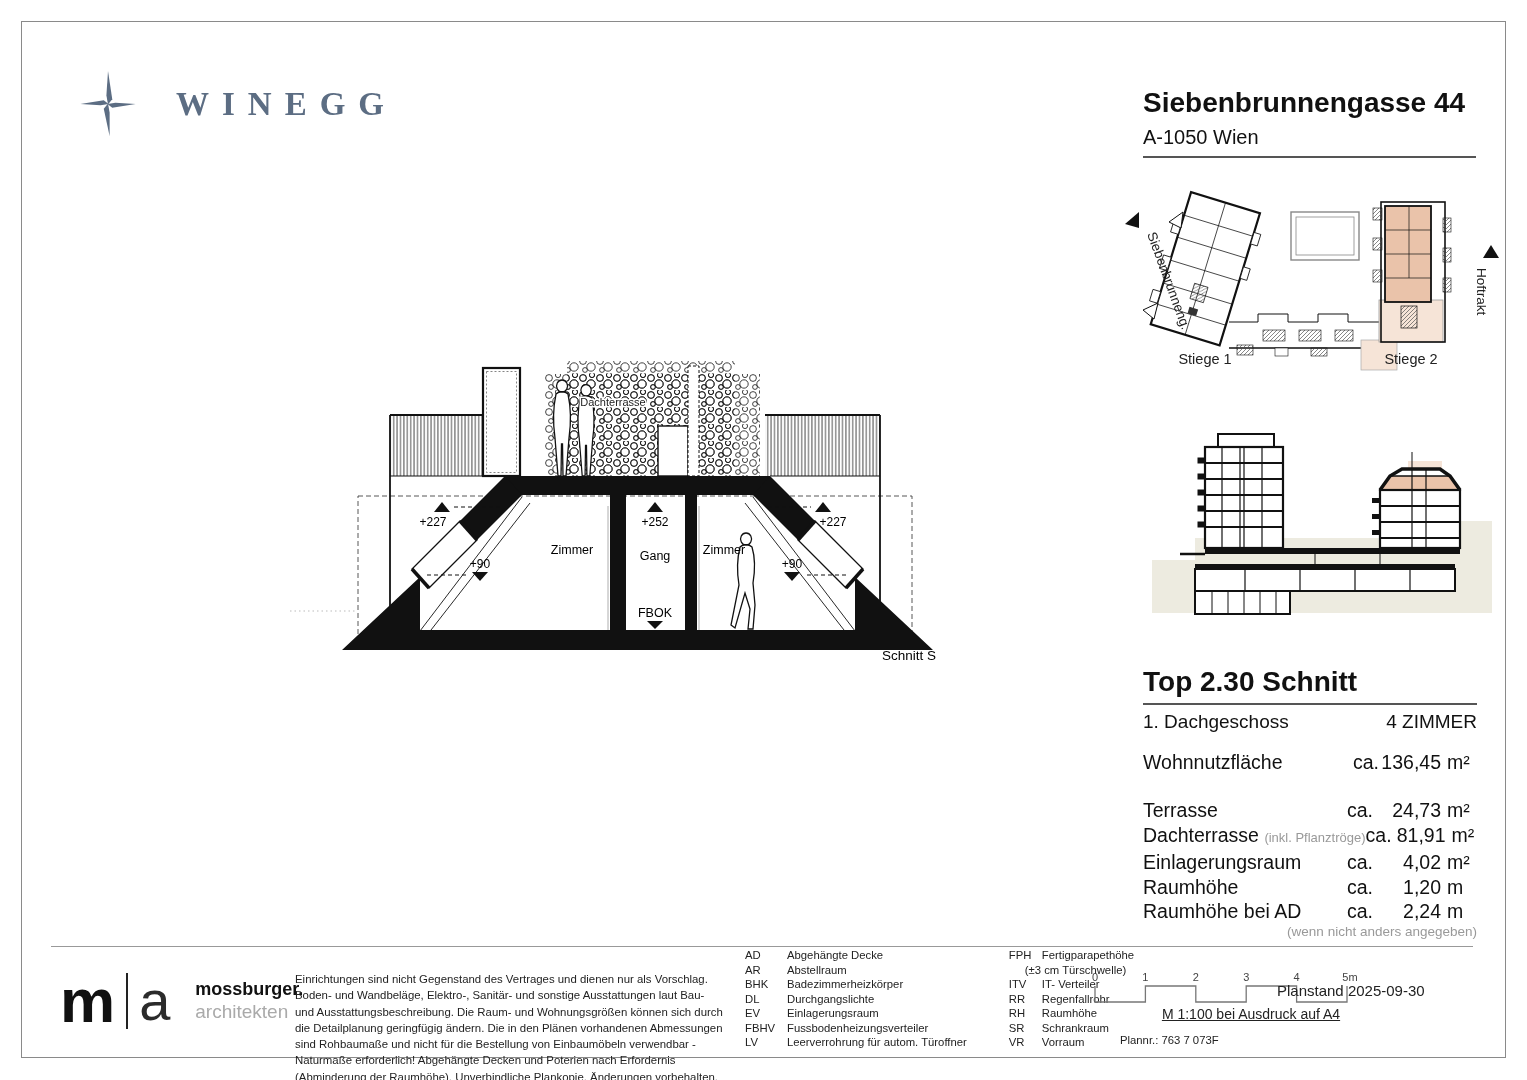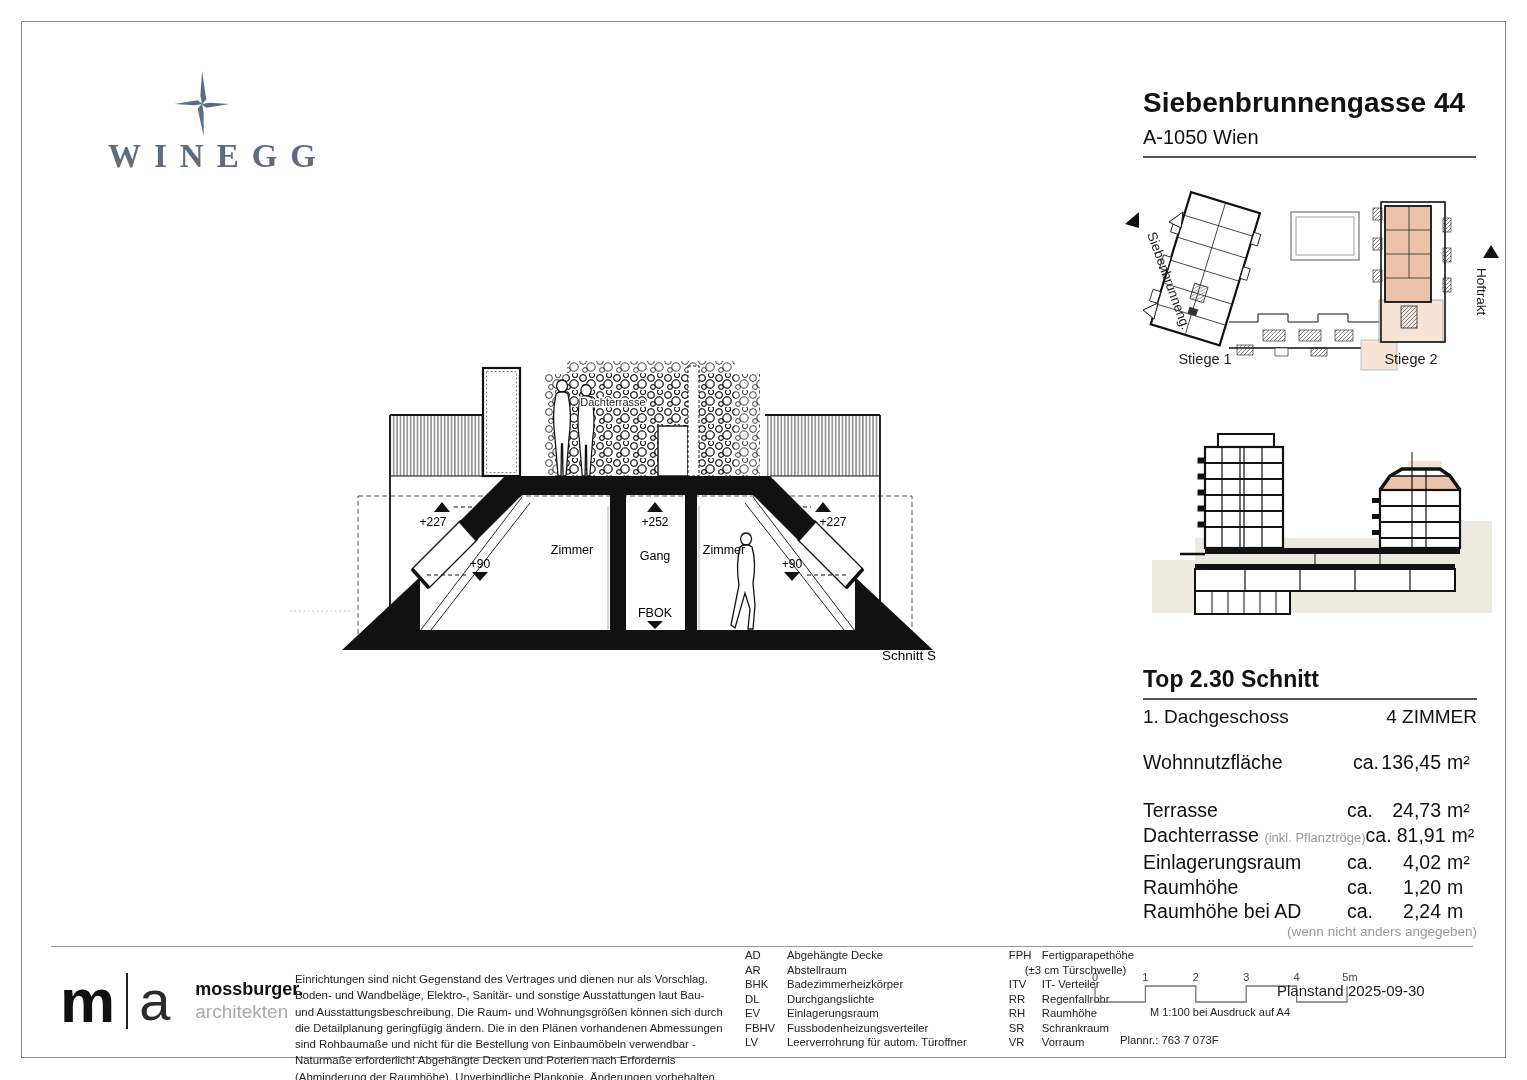--- a/index.html
+++ b/index.html
@@ -2,32 +2,32 @@
 <html><head>
 <meta charset="utf-8">
 <style>
   html,body{margin:0;padding:0;background:#ffffff;}
   .page{position:relative;width:1527px;height:1080px;background:#fff;overflow:hidden;
         font-family:"Liberation Sans", sans-serif;color:#111;}
   .frame{position:absolute;left:21px;top:21px;width:1483px;height:1035px;border:1px solid #8a8a8a;}
   .abs{position:absolute;}
 
   
-  .brand{left:74px;top:70px;display:flex;align-items:center;flex-direction:column;}
+  .brand{left:74px;top:70px;display:flex;align-items:center;}
   .brand-word{font-family:"Liberation Serif", serif;font-size:33px;font-weight:700;
               letter-spacing:13px;color:#5c6d83;margin-left:34px;}
 
   
   .hdr{left:1143px;top:88px;width:333px;}
   .hdr-title{font-size:28px;font-weight:700;line-height:1.05;}
   .hdr-sub{font-size:20px;margin-top:9px;padding-bottom:7px;border-bottom:2px solid #555;}
 
   
   .tblock{left:1143px;top:666px;width:334px;}
-  .tblock-title{font-size:23px;font-weight:700;padding-bottom:5px;border-bottom:2px solid #555;}
+  .tblock-title{font-size:28px;font-weight:700;padding-bottom:5px;border-bottom:2px solid #555;}
   .tblock-row{display:flex;justify-content:space-between;margin-top:6px;font-size:19px;}
 
   
   .stats{left:1143px;top:750px;width:334px;font-size:19.5px;}
   .stat-row{display:flex;align-items:baseline;line-height:24.4px;}
   .stat-label{flex:1;white-space:nowrap;}
   .stat-note{font-size:13px;color:#999;}
   .stat-prefix{width:34px;}
   .stat-value{width:60px;text-align:right;}
   .stat-unit{width:30px;padding-left:6px;}
@@ -48,21 +48,21 @@
 
   .abbrev{left:745px;top:948px;font-size:11.3px;color:#222;display:flex;}
   .ab-col{display:flex;flex-direction:column;}
   .ab-col2{margin-left:42px;}
   .ab-row{display:flex;line-height:14.5px;}
   .ab-key{width:42px;}
   .ab-key2{width:33px;}
   .ab-sub{margin-left:16px;line-height:14.5px;}
 
   .scalebar{left:1088px;top:968px;}
-  .scale-note{left:1150px;top:1006px;width:202px;text-align:left;font-size:11px;color:#222;}
+  .scale-note{left:1150px;top:1006px;width:202px;text-align:center;font-size:14px;color:#222;text-decoration:underline;}
   .plan-num{left:1120px;top:1034px;font-size:11.3px;color:#222;}
   .plan-date{left:1277px;top:982px;font-size:15px;color:#222;}
 
   svg text{font-family:"Liberation Sans", sans-serif;}
 </style>
 </head>
 <body>
 
 <div class="page">
   <div class="frame abs"></div>

